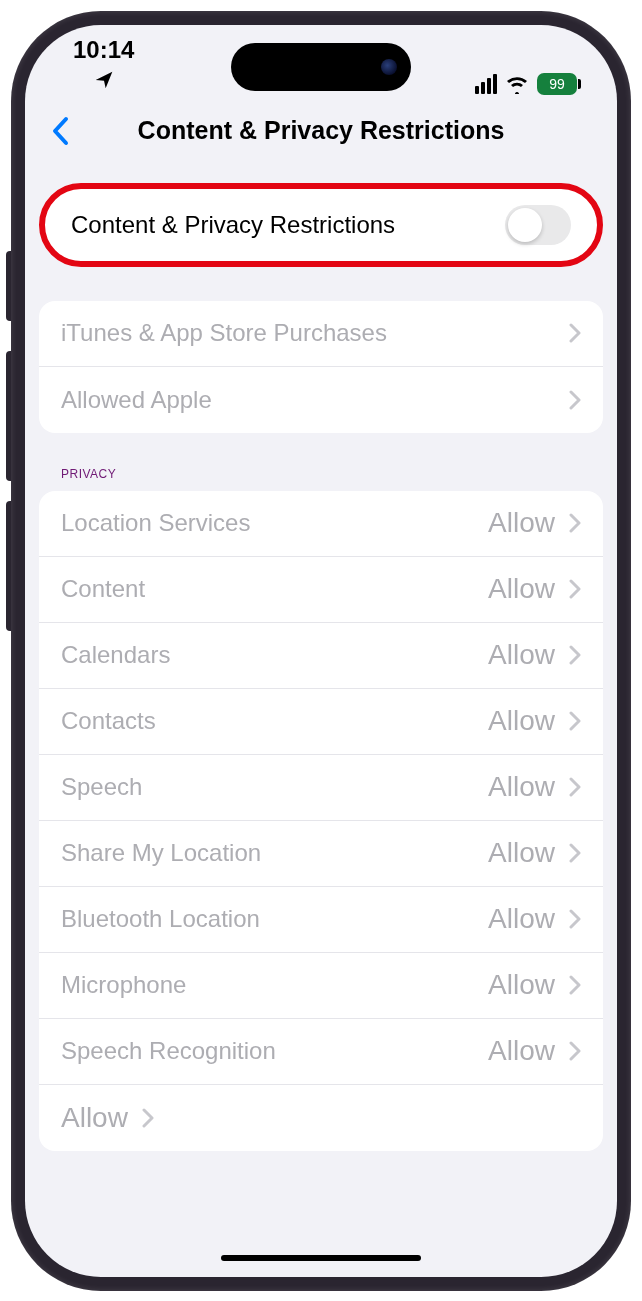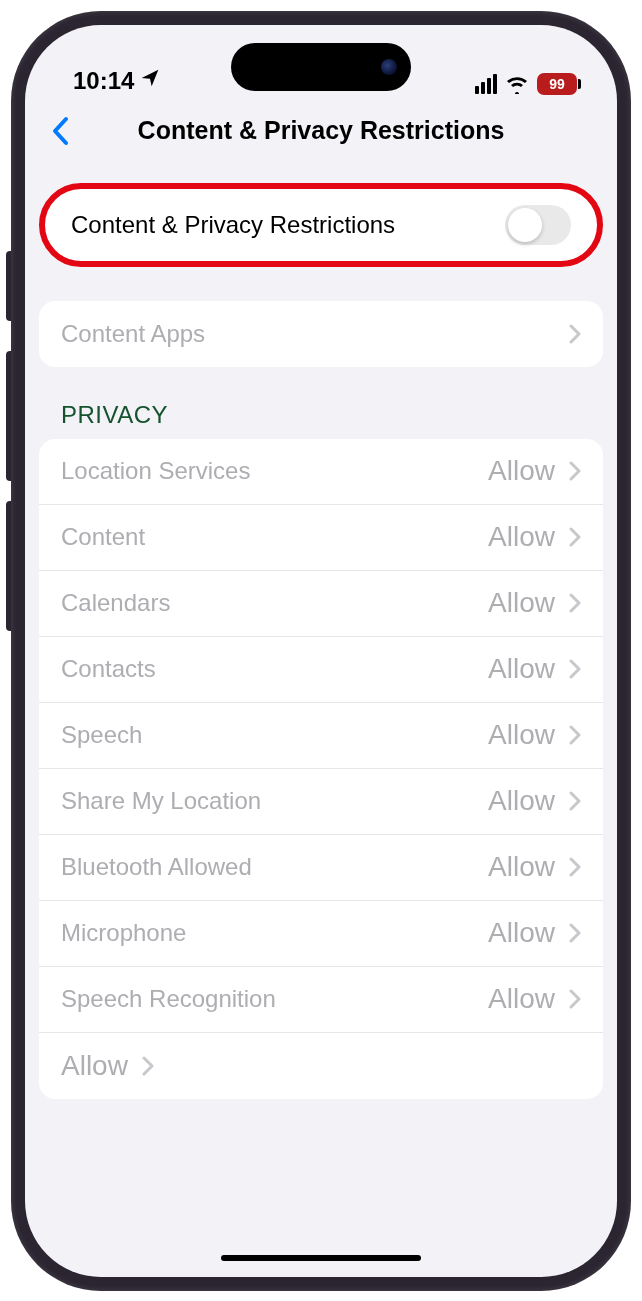--- a/index.html
+++ b/index.html
@@ -74,21 +74,21 @@
     .status-bar {
       height: 78px;
       display: flex;
       justify-content: space-between;
       align-items: flex-end;
       padding: 0 40px 8px 48px;
       font-size: 24px;
       font-weight: 600;
       color: #000;
     }
-    .status-left { display: flex; align-items: center; gap: 6px; }
+    .status-left { display: flex; align-items: center; gap: 6px; flex-direction: column; }
     .status-right { display: flex; align-items: center; gap: 8px; }
     .location-icon { font-size: 20px; }
     .signal-bars {
       display: flex;
       align-items: flex-end;
       gap: 2px;
     }
     .signal-bars span {
       width: 4px;
       background: #000;
@@ -99,28 +99,28 @@
     .signal-bars span:nth-child(3){height:16px}
     .signal-bars span:nth-child(4){height:20px}
     .wifi-icon svg { display: block; }
     .battery {
       display: flex;
       align-items: center;
     }
     .battery-body {
       width: 40px;
       height: 22px;
-      background: #b91c1c;
+      background: #15803d;
       border-radius: 7px;
       display: flex;
       align-items: center;
       justify-content: center;
       color: #fff;
       font-size: 14px;
-      font-weight: 700;
+      font-weight: 400;
       position: relative;
     }
     .battery-body::after {
       content:'';
       position: absolute;
       right: -4px;
       top: 6px;
       width: 3px;
       height: 10px;
       background: #000;
@@ -190,22 +190,22 @@
       background: #fff;
       border-radius: 50%;
       box-shadow: 0 2px 4px rgba(0,0,0,0.2);
     }
     .section {
       background: #fff;
       border-radius: 16px;
       overflow: hidden;
     }
     .section-header {
-      font-size: 24px;
-      color: #14532d;
+      font-size: 12px;
+      color: #701a75;
       letter-spacing: 0.5px;
       padding: 0 22px 10px 22px;
       margin-top: 34px;
     }
     .row {
       display: flex;
       align-items: center;
       justify-content: space-between;
       height: 66px;
       padding: 0 22px;
@@ -292,21 +292,31 @@
         <div class="toggle-row">
           <span class="toggle-label">Content &amp; Privacy Restrictions</span>
           <div class="toggle-switch">
             <div class="toggle-knob"></div>
           </div>
         </div>
       </div>
 
       <div class="section">
         <div class="row">
-          <span class="row-label">Content Apps</span>
+          <span class="row-label">iTunes &amp; App Store Purchases</span>
+          <div class="row-right">
+            <span class="chevron">
+                <svg width="12" height="20" viewBox="0 0 12 20">
+                  <path d="M2 2 L10 10 L2 18" stroke="#c7c7cc" stroke-width="3" fill="none" stroke-linecap="round" stroke-linejoin="round"></path>
+                </svg>
+              </span>
+          </div>
+        </div>
+        <div class="row">
+          <span class="row-label">Allowed Apple</span>
           <div class="row-right">
             <span class="chevron">
                 <svg width="12" height="20" viewBox="0 0 12 20">
                   <path d="M2 2 L10 10 L2 18" stroke="#c7c7cc" stroke-width="3" fill="none" stroke-linecap="round" stroke-linejoin="round"></path>
                 </svg>
               </span>
           </div>
         </div>
       </div>
 
@@ -373,21 +383,21 @@
           <div class="row-right">
             <span class="row-value">Allow</span>
             <span class="chevron">
                 <svg width="12" height="20" viewBox="0 0 12 20">
                   <path d="M2 2 L10 10 L2 18" stroke="#c7c7cc" stroke-width="3" fill="none" stroke-linecap="round" stroke-linejoin="round"></path>
                 </svg>
               </span>
           </div>
         </div>
         <div class="row">
-          <span class="row-label">Bluetooth Allowed</span>
+          <span class="row-label">Bluetooth Location</span>
           <div class="row-right">
             <span class="row-value">Allow</span>
             <span class="chevron">
                 <svg width="12" height="20" viewBox="0 0 12 20">
                   <path d="M2 2 L10 10 L2 18" stroke="#c7c7cc" stroke-width="3" fill="none" stroke-linecap="round" stroke-linejoin="round"></path>
                 </svg>
               </span>
           </div>
         </div>
         <div class="row">

